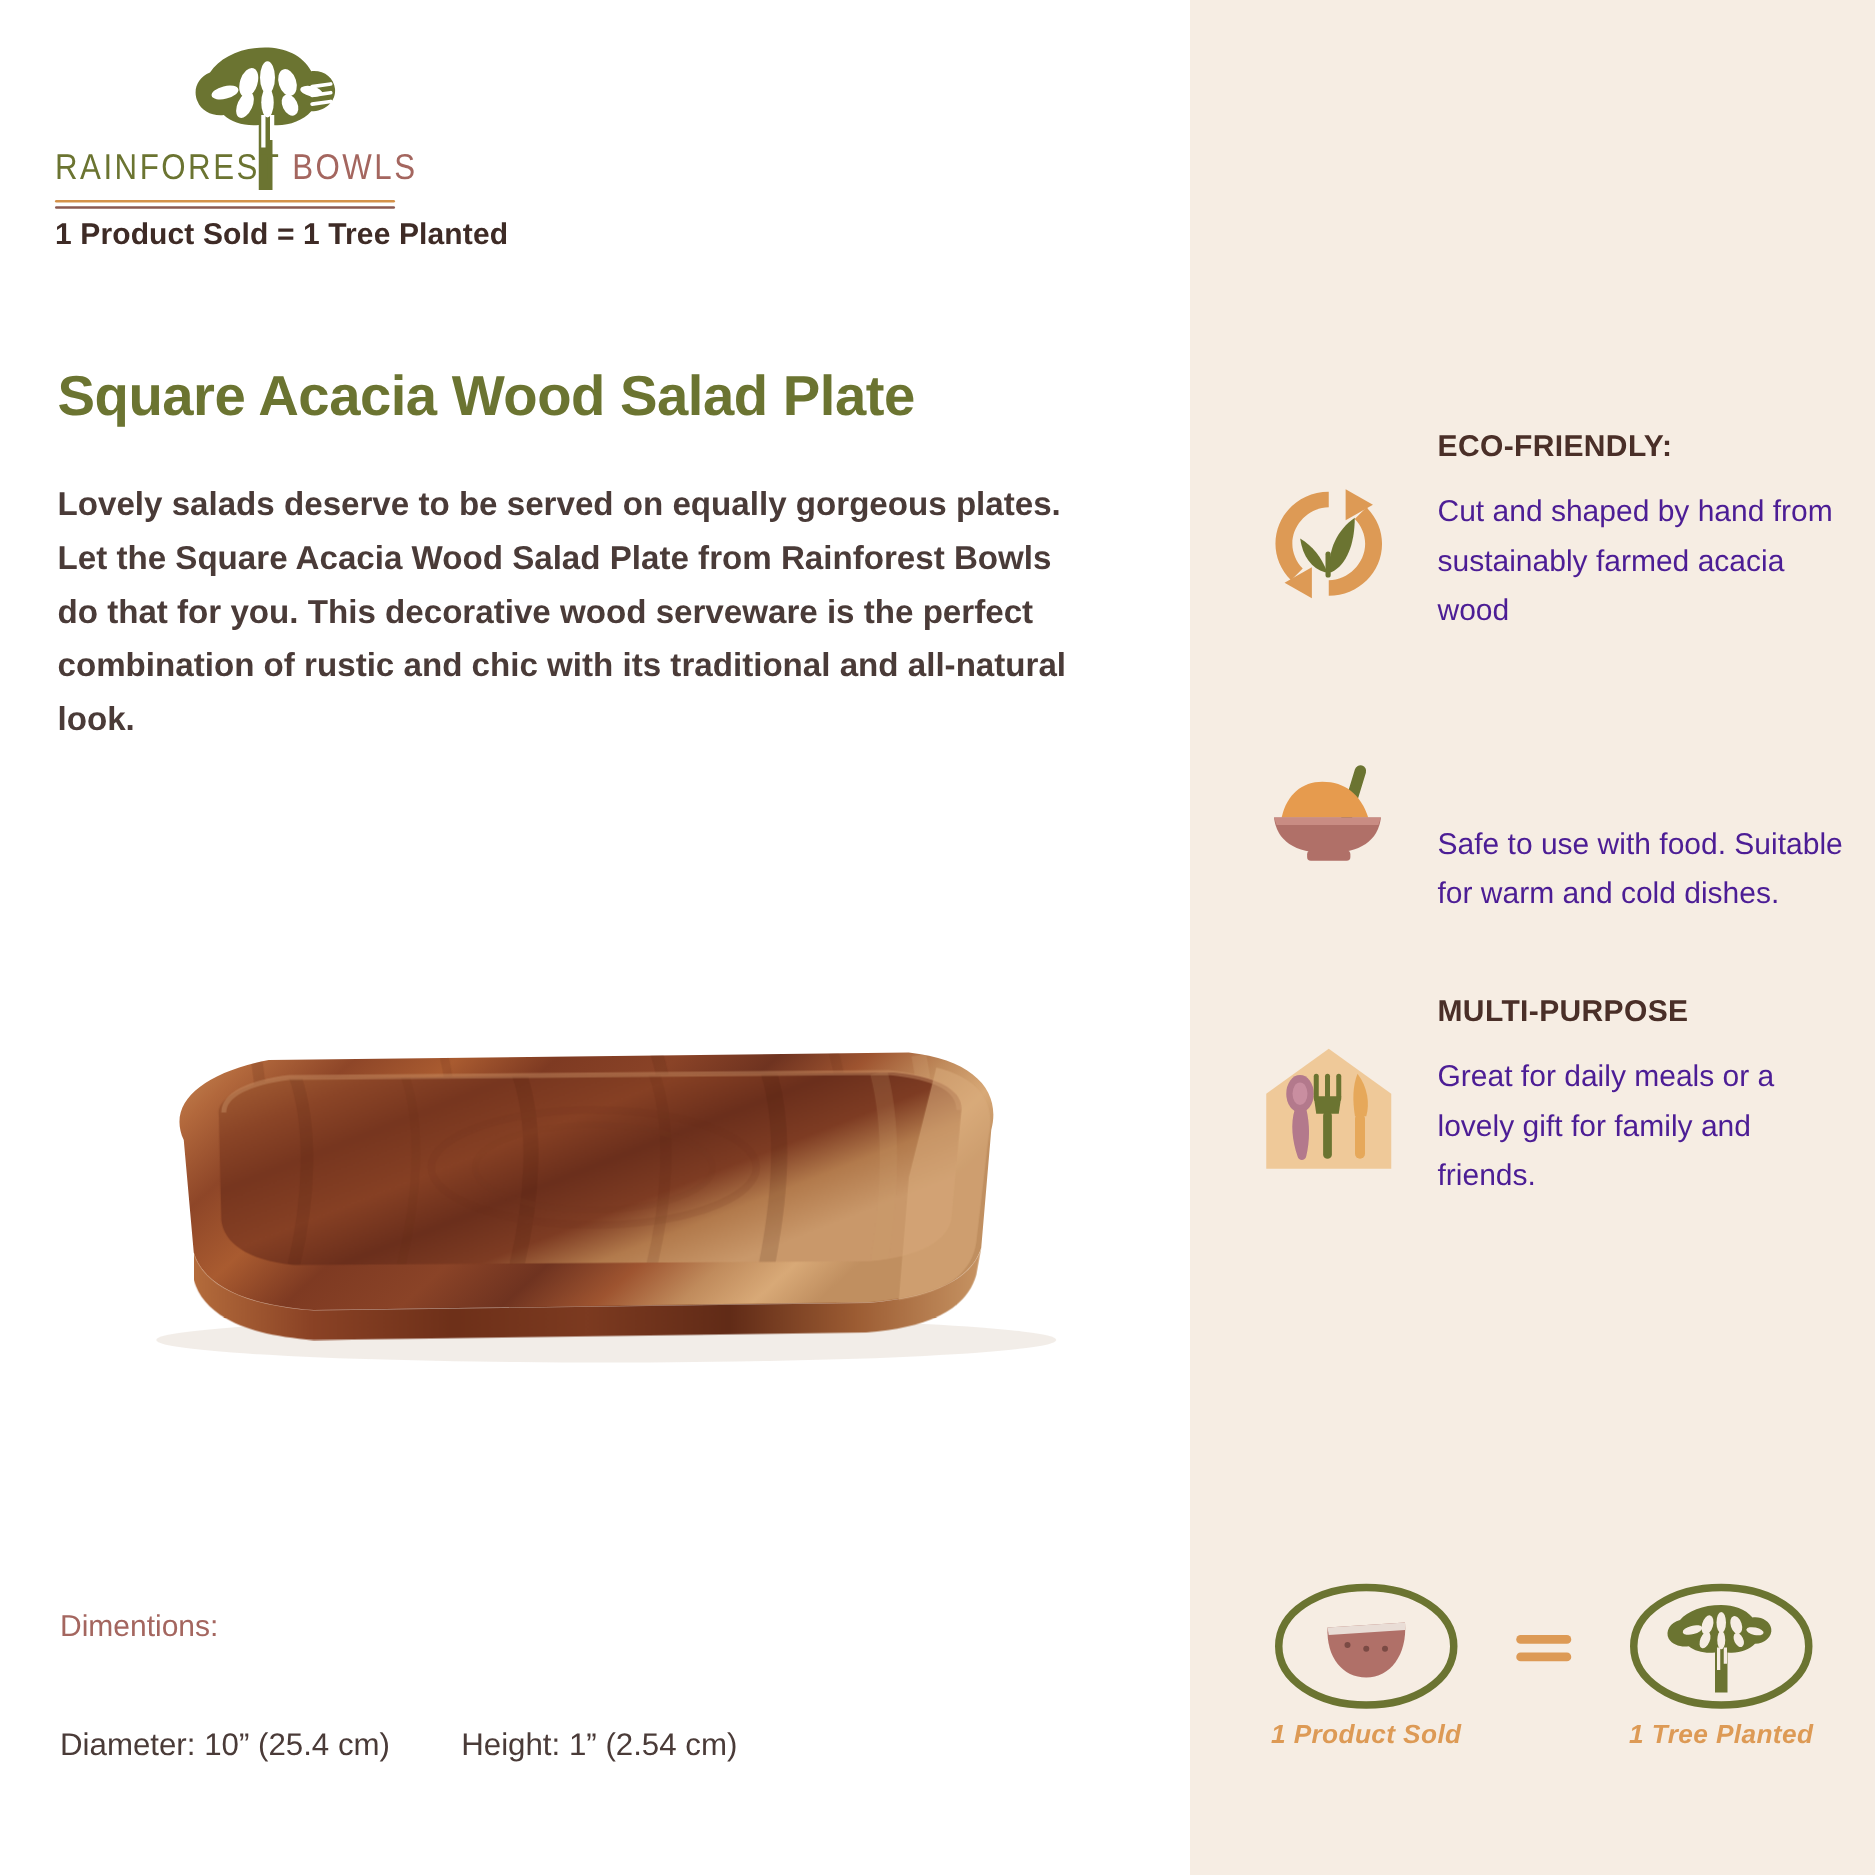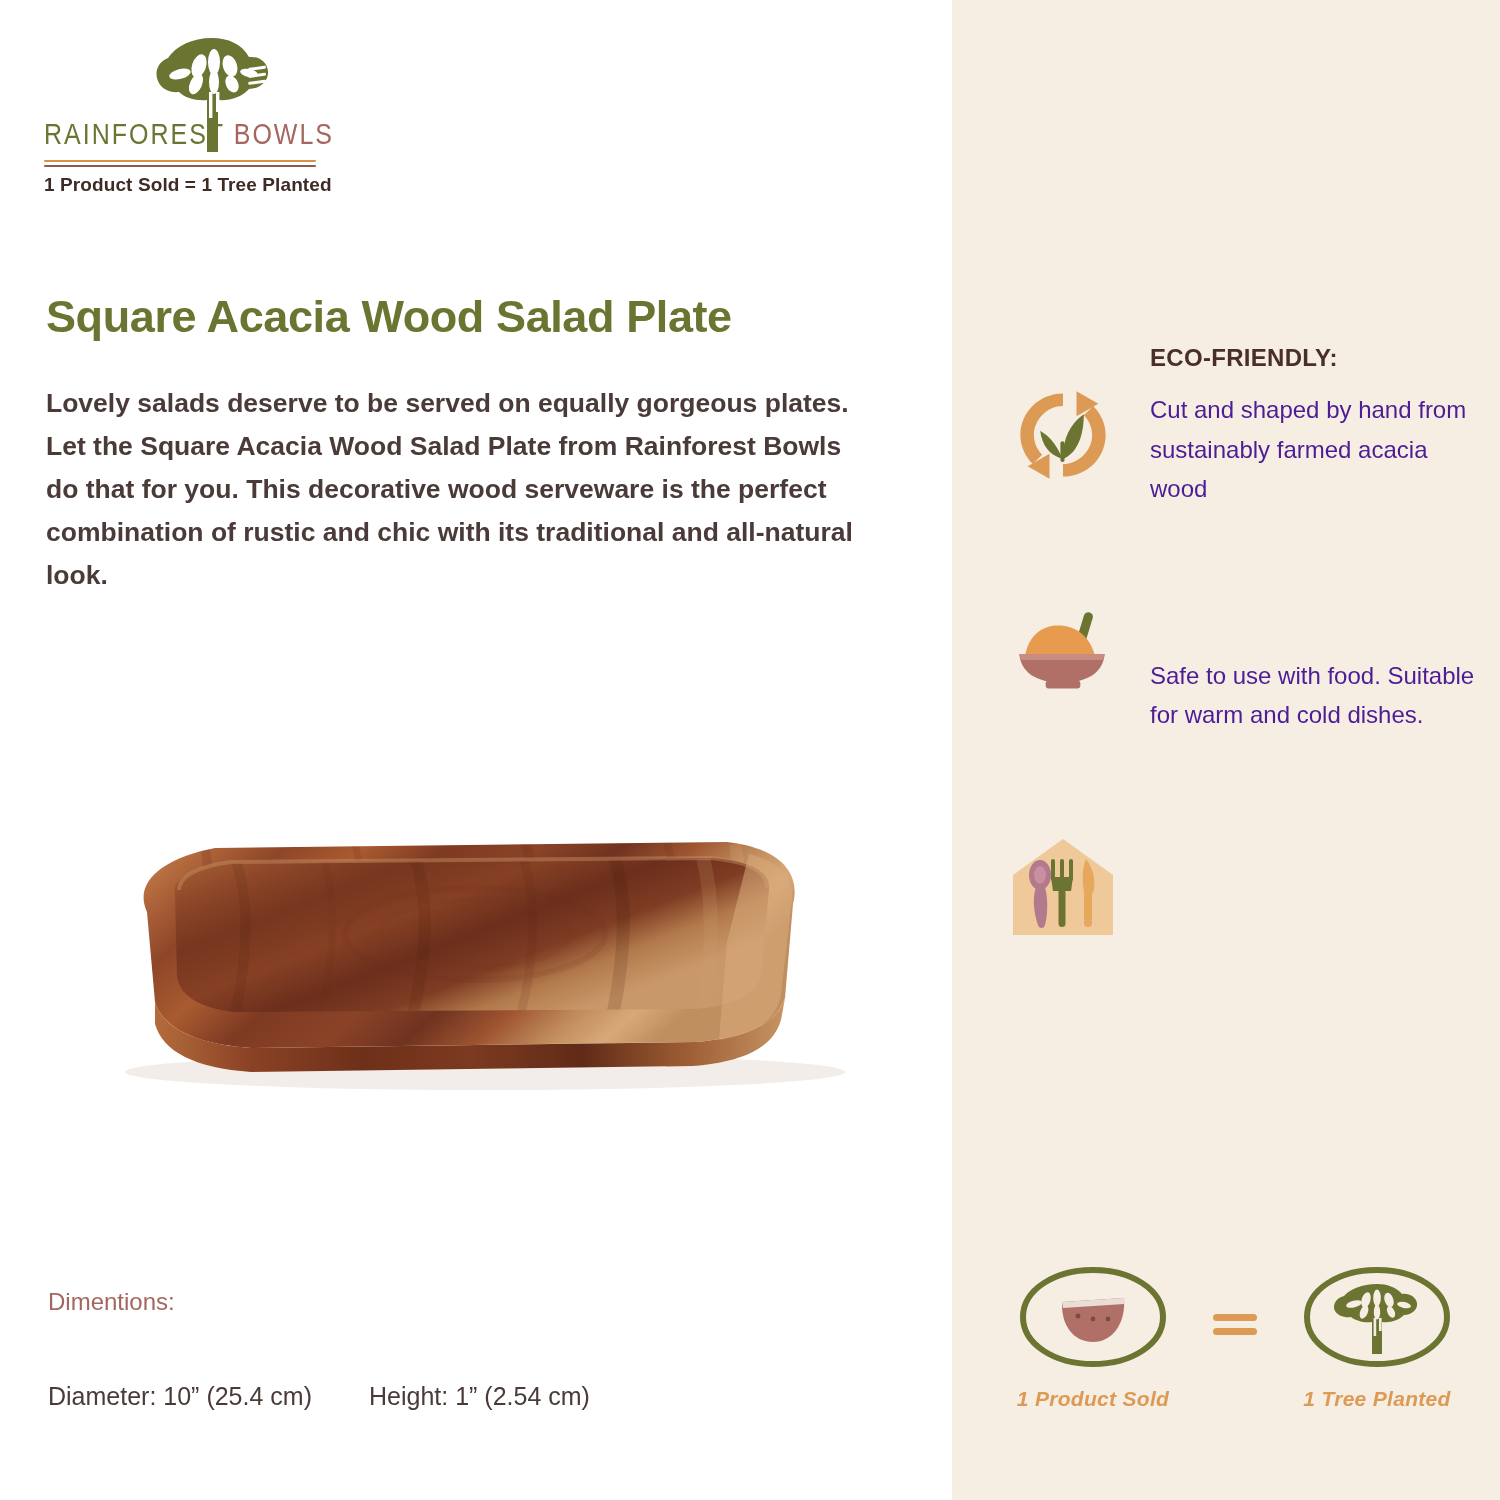--- a/index.html
+++ b/index.html
@@ -88,21 +88,21 @@
   }
   .logo-rule-bot {
     position: absolute;
     left: 0; top: 5px;
     width: 272px; height: 2px;
     background: #8A5A52;
     border-radius: 2px;
   }
   .logo-tagline {
     margin-top: 6px;
-    font-size: 19px;
+    font-size: 24px;
     font-weight: 700;
     color: #3E2B26;
     letter-spacing: 0.1px;
     white-space: nowrap;
   }
 
   
   .product-title {
     position: absolute;
     left: 46px;
@@ -225,21 +225,21 @@
   }
   .badge {
     width: 186px;
     text-align: center;
   }
   .badge-art {
     width: 186px;
     height: 112px;
   }
   .badge-label {
-    margin-top: 13px;
+    margin-top: 2px;
     font-size: 21px;
     font-weight: 700;
     color: #DD9A55;
     font-style: italic;
     letter-spacing: 0.3px;
   }
   .badge-eq {
     width: 60px;
     height: 50px;
     display: flex;
@@ -442,20 +442,24 @@
               <path d="M43 42 L65 42 L63 56 L45 56 Z"></path>
               <rect x="50.5" y="54" width="7" height="38" rx="3.5"></rect>
             </g>
 
             <g fill="#E6A85A">
               <path d="M78 24 C86 34 88 48 85 58 L76 58 C74 46 74 34 78 24 Z"></path>
               <rect x="76" y="56" width="8" height="36" rx="4"></rect>
             </g>
           </svg>
         </div>
+        <div class="feature-text">
+          <div class="feature-heading">MULTI-PURPOSE</div>
+          <div class="feature-body">Great for daily meals or a lovely gift for family and friends.</div>
+        </div>
       </div>
     </div>
 
     <div class="badge-row">
 
       <div class="badge">
         <div class="badge-art">
           <svg viewBox="0 0 186 112" width="186" height="112">
             <path d="M93 8 C132 8 163 28 163 55 C163 82 132 102 93 102 C54 102 23 82 23 55 C23 28 54 8 93 8 Z" fill="none" stroke="#6B7431" stroke-width="6" stroke-linecap="round"></path>
             <path d="M62 40 L124 36 C126 62 112 80 93 80 C74 80 61 64 62 40 Z" fill="#B07068"></path>

